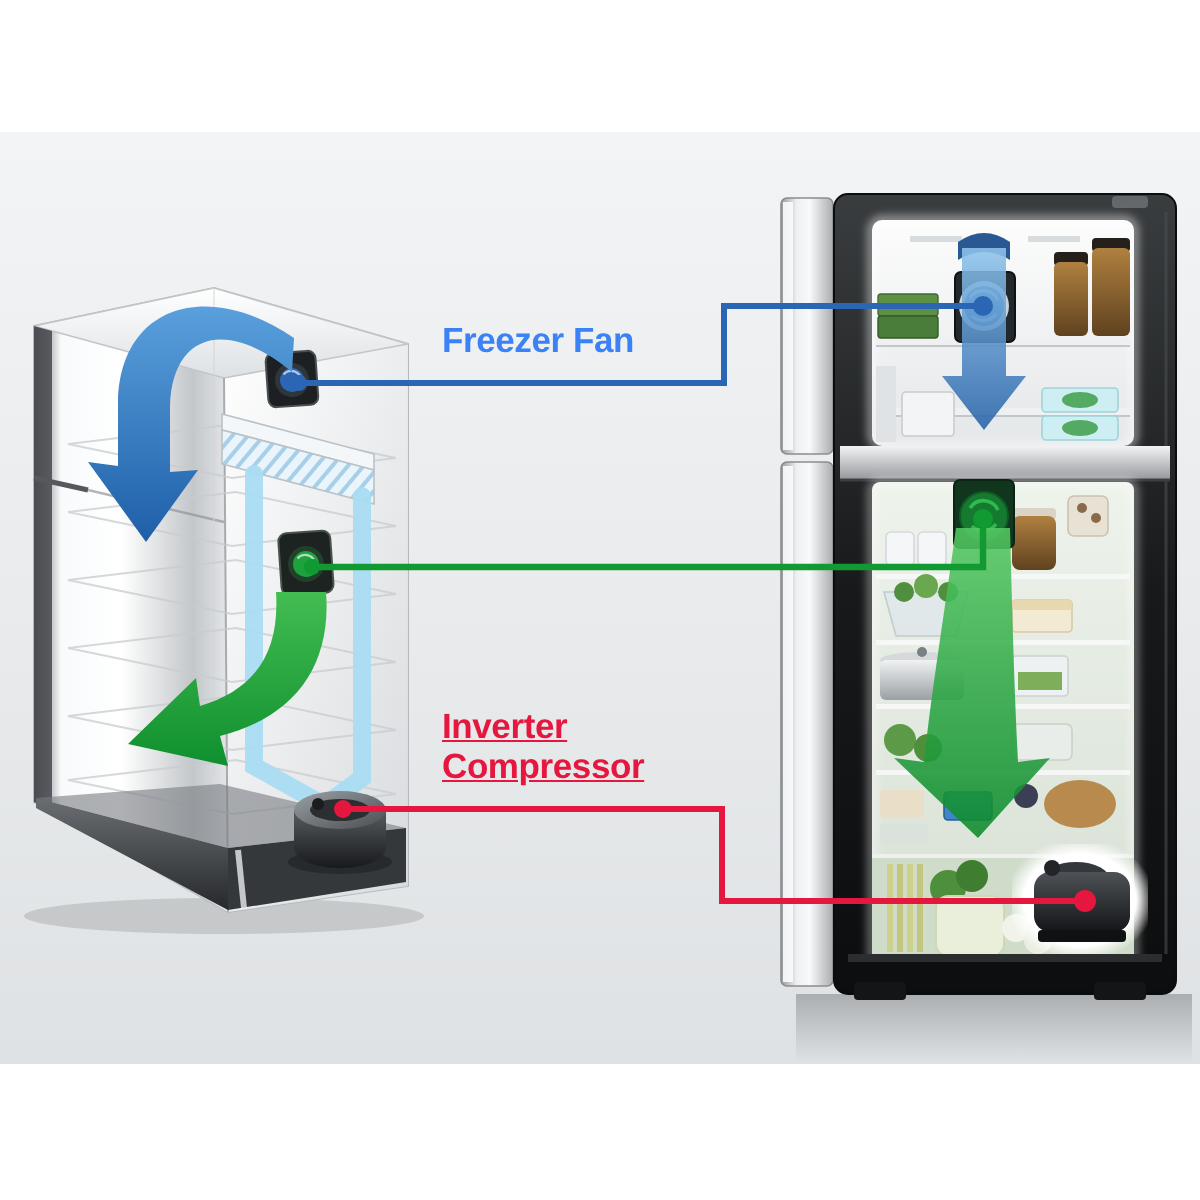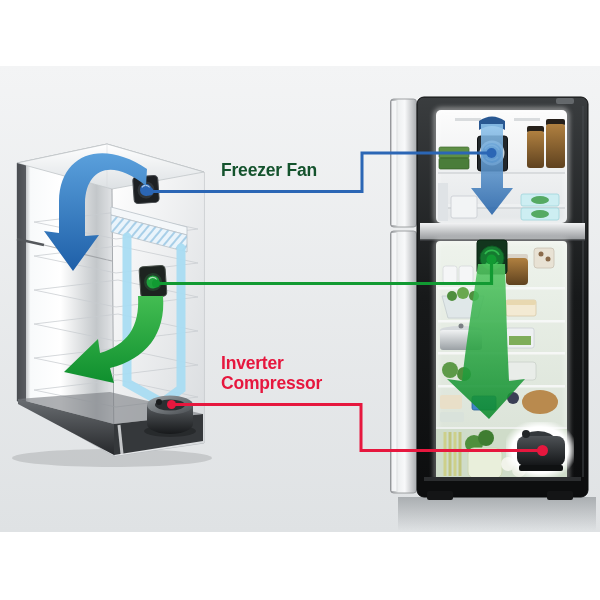--- a/index.html
+++ b/index.html
@@ -1,21 +1,21 @@
 <!DOCTYPE html>
 <html><head>
 <meta charset="utf-8">
 <style>
   html,body{margin:0;padding:0;background:#ffffff;}
   .stage{position:relative;width:600px;height:600px;overflow:hidden;background:#ffffff;
          font-family:"Liberation Sans",sans-serif;}
   .stage svg{position:absolute;left:0;top:0;}
   .callout{position:absolute;font-weight:bold;font-size:17.5px;letter-spacing:-0.2px;
            white-space:nowrap;line-height:19.5px;}
-  .callout-blue{color:#14532d;}
+  .callout-blue{color:#3b82f6;}
   .callout-green{color:#119a32;}
   .callout-red{color:#e6173e;white-space:normal;width:145px;}
 </style>
 </head>
 <body>
 
 <div class="stage">
 <svg width="600" height="600" viewBox="0 0 600 600">
   <defs>
     <linearGradient id="panelGrad" x1="0" y1="0" x2="0" y2="1">
@@ -312,14 +312,14 @@
   </g>
   <circle cx="149.5" cy="191.5" r="4" fill="#2b66b5"></circle>
   <circle cx="491.5" cy="153" r="5" fill="#2b66b5"></circle>
   <circle cx="156" cy="283.5" r="4" fill="#119a32"></circle>
   <circle cx="491.5" cy="259.5" r="5" fill="#119a32"></circle>
   <circle cx="171.5" cy="404.5" r="4.5" fill="#e6173e"></circle>
   <circle cx="542.5" cy="450.5" r="5.5" fill="#e6173e"></circle>
 </svg>
 
 <div class="callout callout-blue" style="left:221px;top:161px;">Freezer Fan</div>
-<div class="callout callout-red" style="left:221px;top:354px;">Inverter Compressor</div>
+<div class="callout callout-red" style="left:221px;top:354px;text-decoration:underline;">Inverter Compressor</div>
 </div>
 
 </body></html>

